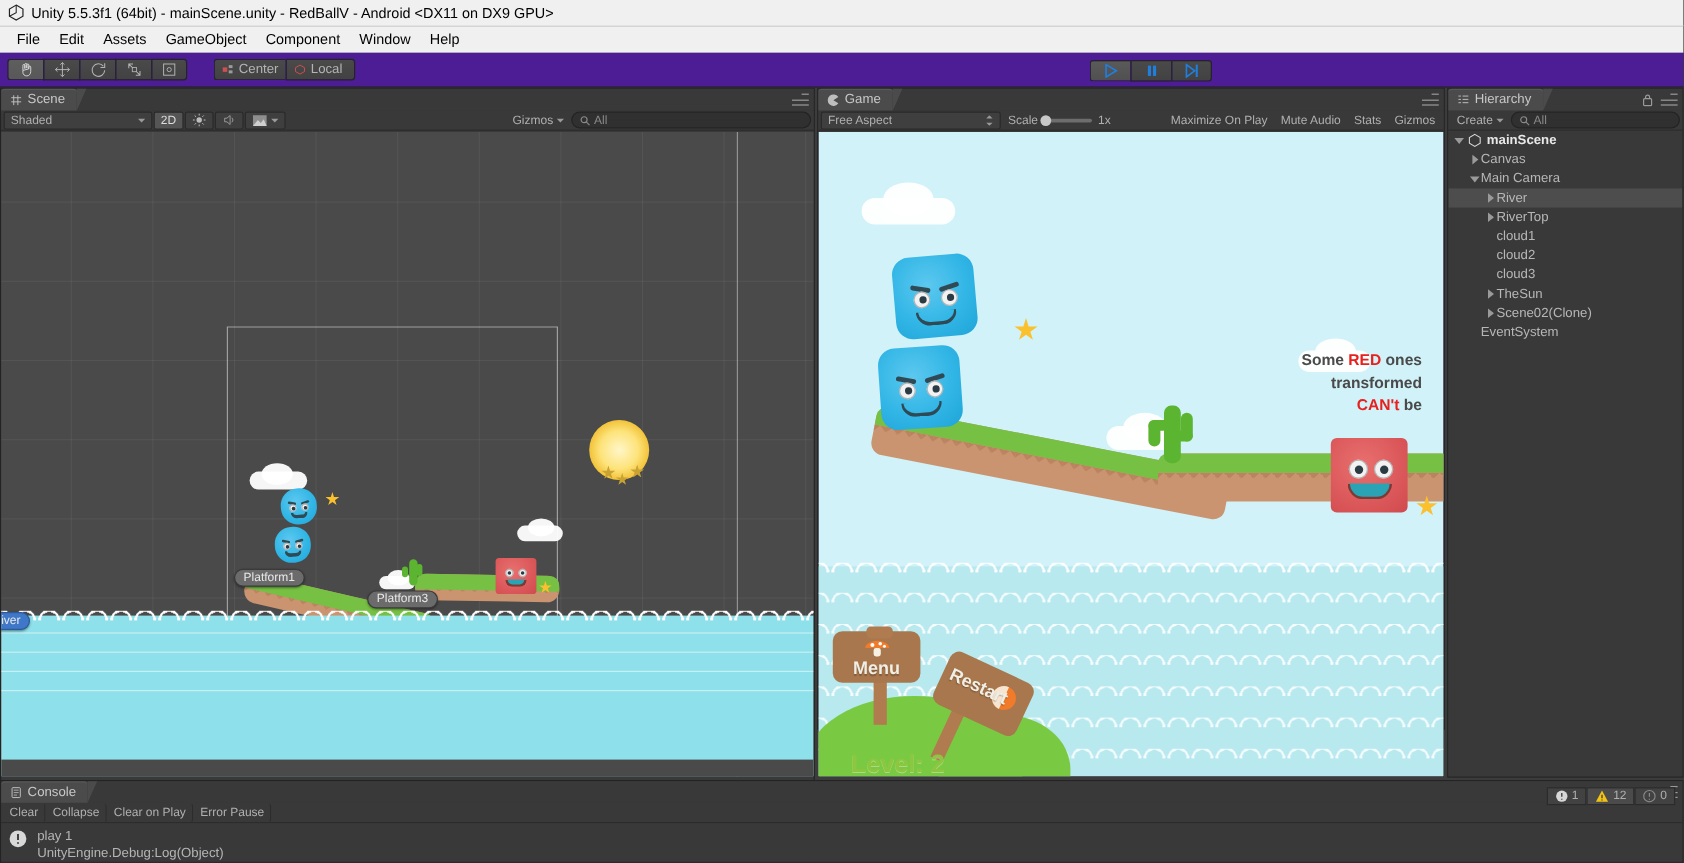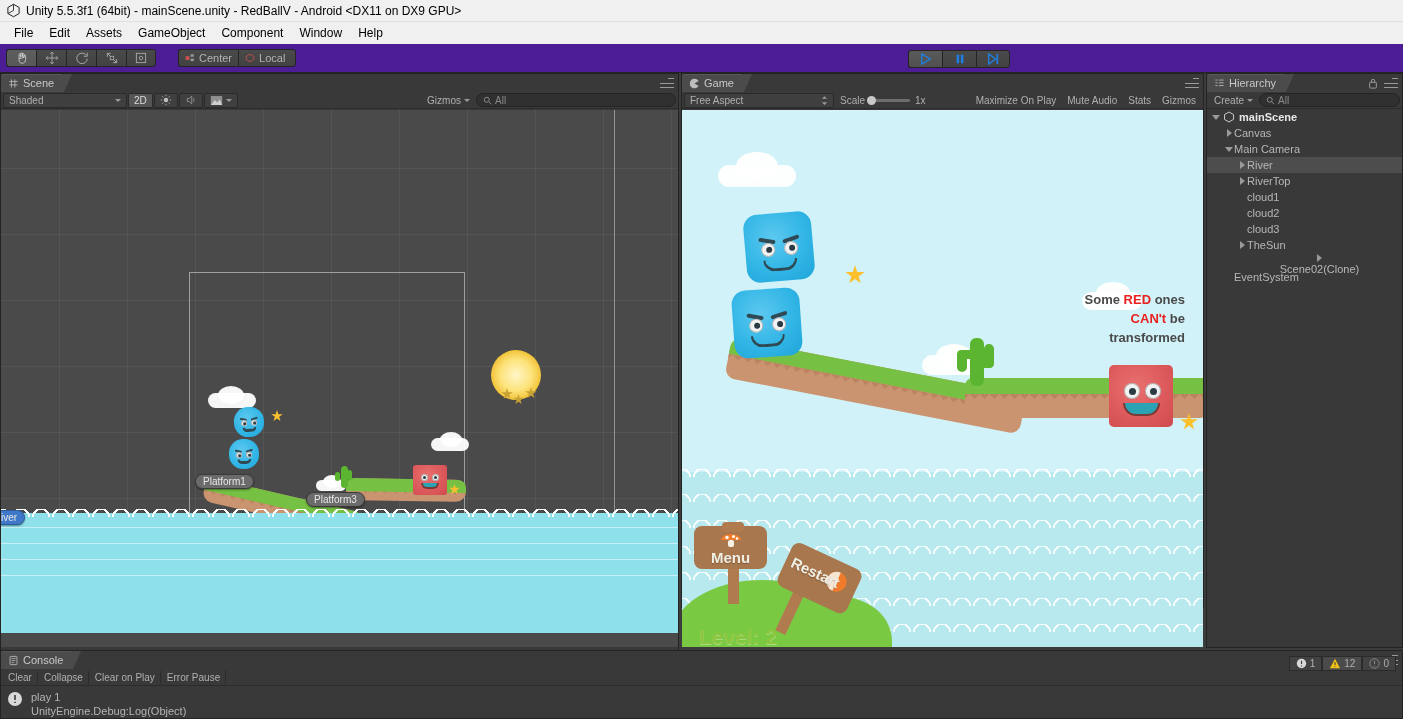--- a/index.html
+++ b/index.html
@@ -485,24 +485,24 @@
         <div class="cloud" style="left:54px;top:42px;width:42px;height:28px;border-radius:50%;"></div>
         <div class="cloud" style="left:240px;top:245px;width:62px;height:20px;"></div>
         <div class="cloud" style="left:254px;top:234px;width:36px;height:24px;border-radius:50%;"></div>
         <div class="cloud" style="left:400px;top:182px;width:60px;height:18px;"></div>
         <div class="cloud" style="left:414px;top:172px;width:34px;height:22px;border-radius:50%;"></div>
 
         <div class="hint" style="right:18px;top:180px;width:240px;">
           <div>
             <span>Some </span><span class="red">RED</span><span> ones</span>
           </div>
+          <div>transformed</div>
           <div>
             <span class="red">CAN't</span><span> be</span>
           </div>
-          <div>transformed</div>
         </div>
 
         <div class="platform" style="left:50px;top:228px;width:300px;height:40px;transform:rotate(11deg);transform-origin:left top;">
           <div class="plat-dirt"></div>
           <div class="zig" style="top:16px;"></div>
           <div class="plat-grass" style="height:16px;"></div>
         </div>
 
         <div class="platform" style="left:283px;top:268px;width:245px;height:40px;">
           <div class="plat-dirt"></div>
@@ -578,21 +578,21 @@
           <div class="sign-post" style="left:20px;top:40px;width:11px;height:52px;"></div>
           <div class="sign-board" style="left:0;top:2px;width:76px;height:48px;justify-content:center;position:relative;">
             <svg width="28" height="24" viewBox="0 0 28 24" style="position:absolute;right:7px;top:8px;">
               <circle cx="14" cy="12" r="10" fill="#f07b2a"></circle>
               <path d="M14 2A10 10 0 0 0 14 22 Z" fill="#f6f1e3" opacity=".9"></path>
             </svg>
             <span style="position:absolute;left:6px;top:12px;">Restart</span>
           </div>
         </div>
 
-        <div class="level-txt" style="left:17px;top:515px;">Level: 2</div>
+        <div class="level-txt" style="left:27px;top:515px;">Level: 2</div>
       </div>
     </div>
   </div>
 
   <div class="panel" id="hier-panel">
     <div class="tabrow">
       <div class="tab">
         <svg width="11" height="11" viewBox="0 0 16 16">
           <path d="M2 3h3M2 7h3M2 11h3" stroke="#bdbdbd" stroke-width="1.2"></path>
           <path d="M7 3h7M7 7h7M7 11h7" stroke="#bdbdbd" stroke-width="1.2"></path>
@@ -675,21 +675,21 @@
             <i></i>
           </span>
           <span>cloud3</span>
         </div>
         <div class="hrow" style="padding-left: 30px;">
           <span class="tri ">
             <i></i>
           </span>
           <span>TheSun</span>
         </div>
-        <div class="hrow" style="padding-left: 30px; flex-direction: column;">
+        <div class="hrow" style="padding-left: 30px;">
           <span class="tri ">
             <i></i>
           </span>
           <span>Scene02(Clone)</span>
         </div>
         <div class="hrow" style="padding-left: 17px;">
           <span class="tri none">
             <i></i>
           </span>
           <span>EventSystem</span>

